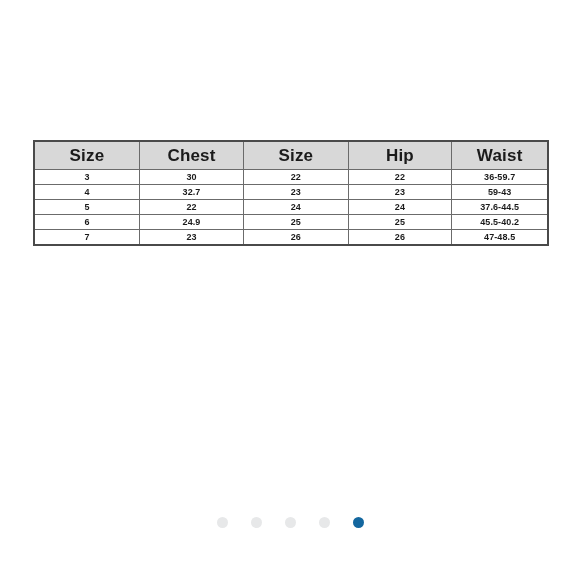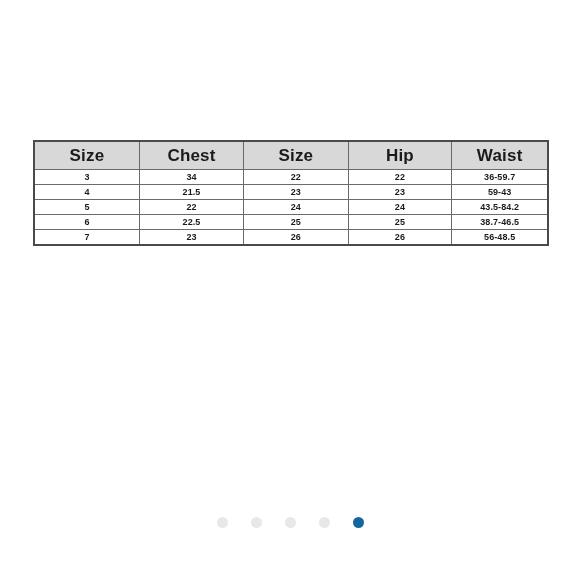--- a/index.html
+++ b/index.html
@@ -110,52 +110,52 @@
           <th>Size</th>
           <th>Chest</th>
           <th>Size</th>
           <th>Hip</th>
           <th>Waist</th>
         </tr>
       </thead>
       <tbody>
         <tr>
           <td>3</td>
-          <td>34</td>
+          <td>30</td>
           <td>22</td>
           <td>22</td>
           <td>36-59.7</td>
         </tr>
         <tr>
           <td>4</td>
-          <td>21.5</td>
+          <td>32.7</td>
           <td>23</td>
           <td>23</td>
           <td>59-43</td>
         </tr>
         <tr>
           <td>5</td>
           <td>22</td>
           <td>24</td>
           <td>24</td>
-          <td>43.5-84.2</td>
+          <td>37.6-44.5</td>
         </tr>
         <tr>
           <td>6</td>
-          <td>22.5</td>
+          <td>24.9</td>
           <td>25</td>
           <td>25</td>
-          <td>38.7-46.5</td>
+          <td>45.5-40.2</td>
         </tr>
         <tr>
           <td>7</td>
           <td>23</td>
           <td>26</td>
           <td>26</td>
-          <td>56-48.5</td>
+          <td>47-48.5</td>
         </tr>
       </tbody>
     </table>
   </div>
 
   <div class="pagination">
     <span class="dot"></span>
     <span class="dot"></span>
     <span class="dot"></span>
     <span class="dot"></span>

